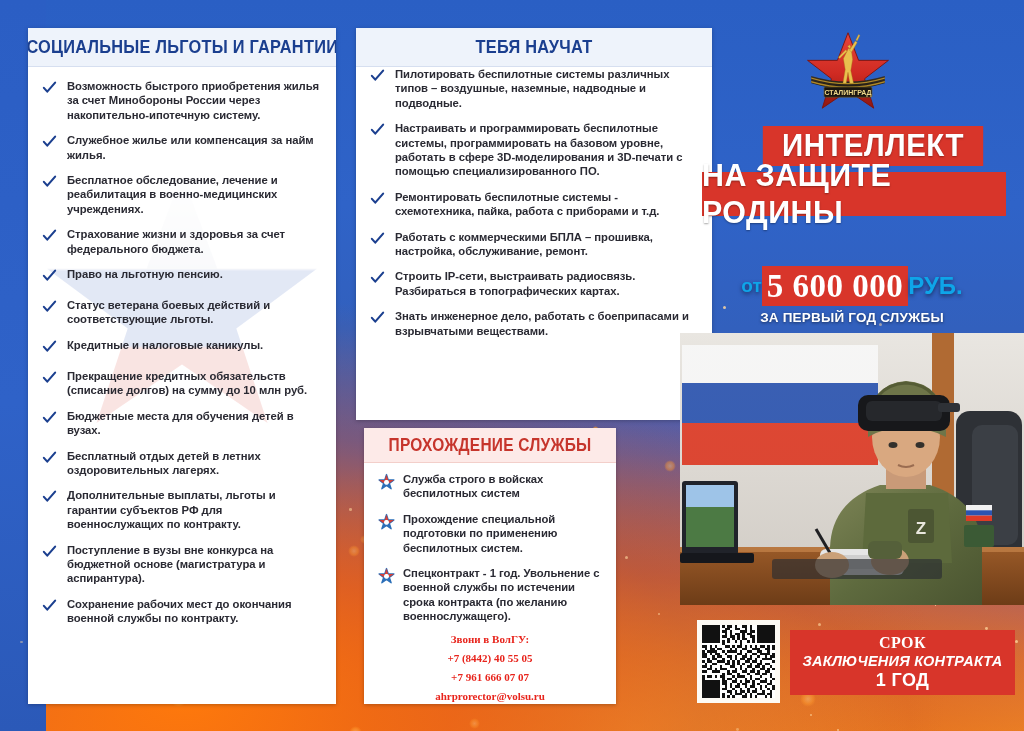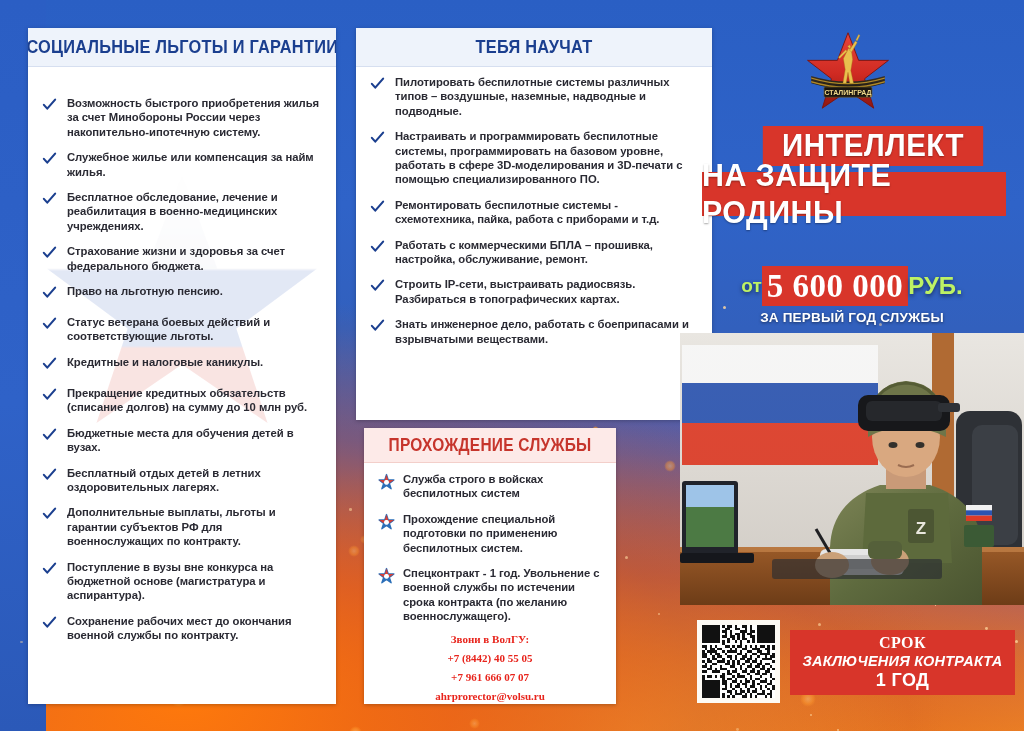--- a/index.html
+++ b/index.html
@@ -81,21 +81,21 @@
   }
   .subtitle{
     position:absolute;color:#fff;font-weight:bold;text-align:center;
     text-shadow:0 1px 3px rgba(0,0,0,.5);letter-spacing:.2px;
   }
   .price-row{
     position:absolute;display:flex;align-items:center;justify-content:center;
     width:344px;left:680px;top:264px;height:44px;
   }
   .price-pre,.price-post{
-    color:#bef264;font-weight:bold;font-size:24px;
+    color:#0ea5e9;font-weight:bold;font-size:24px;
     text-shadow:0 2px 4px rgba(0,0,0,.5);
   }
   .price-pre{font-size:19px;}
   .price-box{
     background:#d8352a;color:#fff;
     font-family:"Liberation Serif", serif;font-weight:bold;
     font-size:33px;line-height:40px;padding:0 5px;letter-spacing:.5px;
   }
   .photo{
     position:absolute;left:680px;top:333px;width:344px;height:272px;overflow:hidden;
@@ -227,21 +227,21 @@
           <stop offset="0%" stop-color="#ffffff"></stop>
           <stop offset="38%" stop-color="#d8dce8"></stop>
           <stop offset="39%" stop-color="#2a53b8"></stop>
           <stop offset="69%" stop-color="#2a53b8"></stop>
           <stop offset="70%" stop-color="#d8352a"></stop>
           <stop offset="100%" stop-color="#d8352a"></stop>
         </linearGradient>
       </defs>
       <polygon points="50,4 61.8,35.5 95.1,35.5 68.1,55.5 78.5,87 50,67.5 21.5,87 31.9,55.5 4.9,35.5 38.2,35.5" fill="url(#wmg)"></polygon>
     </svg>
-    <div class="list" id="left-list" style="padding-top:29px;">
+    <div class="list" id="left-list" style="padding-top:12px;">
         <div class="item">
           <span class="bullet"><svg viewBox="0 0 20 20" width="15" height="15">
               <path d="M2.5,10.5 L7,15.5 L17.5,3.5" fill="none" stroke="#1b3f8f" stroke-width="2.8" stroke-linecap="round" stroke-linejoin="round"></path>
             </svg></span>
           <span class="txt">Возможность быстрого приобретения жилья за счет Минобороны России через накопительно-ипотечную систему.</span>
         </div>
         <div class="item">
           <span class="bullet"><svg viewBox="0 0 20 20" width="15" height="15">
               <path d="M2.5,10.5 L7,15.5 L17.5,3.5" fill="none" stroke="#1b3f8f" stroke-width="2.8" stroke-linecap="round" stroke-linejoin="round"></path>
             </svg></span>
@@ -313,21 +313,21 @@
             </svg></span>
           <span class="txt">Сохранение рабочих мест до окончания военной службы по контракту.</span>
         </div>
       </div>
   </div>
 
   <div class="card" style="left:356px;top:28px;width:356px;height:392px;">
     <div class="head-wrap head-blue" style="height:38px;">
       <div class="card-head" style="font-size:19px;">ТЕБЯ НАУЧАТ</div>
     </div>
-    <div class="list" id="mid-list" style="padding-top:8px;">
+    <div class="list" id="mid-list" style="padding-top:0;">
         <div class="item">
           <span class="bullet"><svg viewBox="0 0 20 20" width="15" height="15">
               <path d="M2.5,10.5 L7,15.5 L17.5,3.5" fill="none" stroke="#1b3f8f" stroke-width="2.8" stroke-linecap="round" stroke-linejoin="round"></path>
             </svg></span>
           <span class="txt">Пилотировать беспилотные системы различных типов – воздушные, наземные, надводные и подводные.</span>
         </div>
         <div class="item">
           <span class="bullet"><svg viewBox="0 0 20 20" width="15" height="15">
               <path d="M2.5,10.5 L7,15.5 L17.5,3.5" fill="none" stroke="#1b3f8f" stroke-width="2.8" stroke-linecap="round" stroke-linejoin="round"></path>
             </svg></span>

